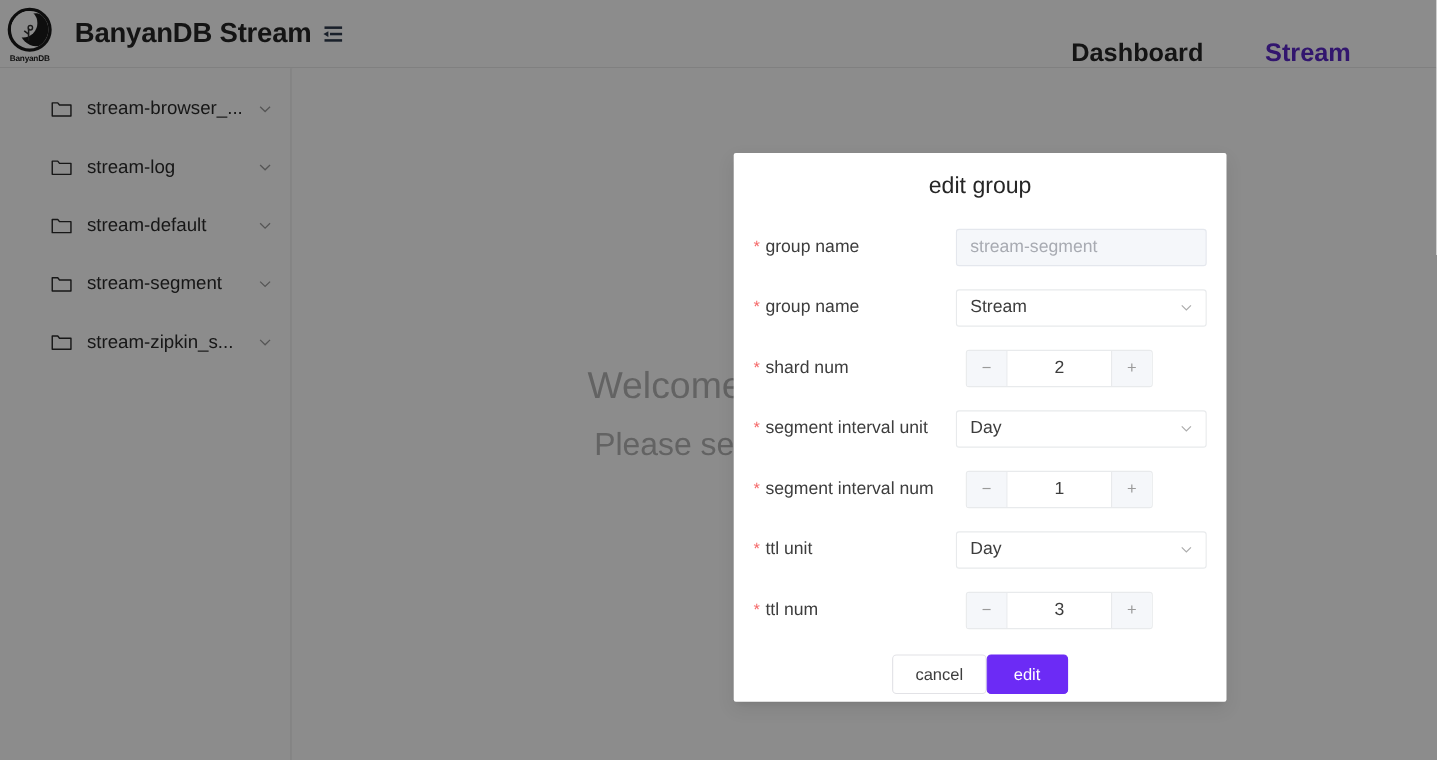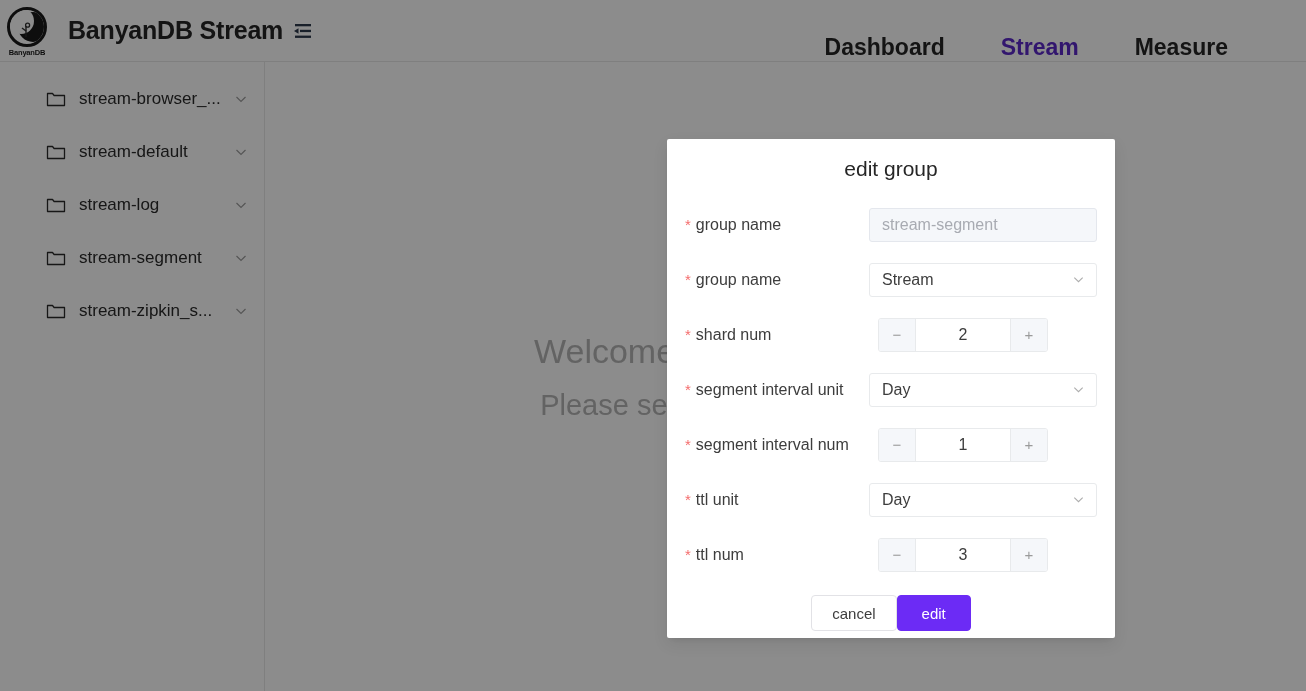--- a/index.html
+++ b/index.html
@@ -320,49 +320,48 @@
         <rect x="2" y="3" width="16" height="2.3" fill="#2f3b4e"></rect>
         <rect x="7" y="8.8" width="11" height="2.3" fill="#2f3b4e"></rect>
         <rect x="2" y="14.6" width="16" height="2.3" fill="#2f3b4e"></rect>
         <path d="M1 10 L5.5 7.3 L5.5 12.7 Z" fill="#2f3b4e"></path>
       </svg>
     </span>
 
     <div class="nav">
       <div class="nav-item">Dashboard</div>
       <div class="nav-item active">Stream</div>
-      <div class="nav-item">Measure</div>
       <div class="nav-spacer"></div>
     </div>
   </div>
 
   <div class="sidebar">
     <div class="side-item">
       <svg class="folder-icon" viewBox="0 0 20 20">
         <path d="M1.5 4.5 h5 l1.6 2 h10.4 v10 h-17 z" fill="none" stroke="#2b2b2b" stroke-width="1.3" stroke-linejoin="round"></path>
       </svg>
       <span class="side-label">stream-browser_...</span>
       <svg class="chev" viewBox="0 0 14 14">
         <path d="M2.5 5 L7 9.4 L11.5 5" fill="none" stroke="#4a4a4a" stroke-width="1.2"></path>
       </svg>
     </div>
     <div class="side-item">
       <svg class="folder-icon" viewBox="0 0 20 20">
         <path d="M1.5 4.5 h5 l1.6 2 h10.4 v10 h-17 z" fill="none" stroke="#2b2b2b" stroke-width="1.3" stroke-linejoin="round"></path>
       </svg>
-      <span class="side-label">stream-default</span>
+      <span class="side-label">stream-log</span>
       <svg class="chev" viewBox="0 0 14 14">
         <path d="M2.5 5 L7 9.4 L11.5 5" fill="none" stroke="#4a4a4a" stroke-width="1.2"></path>
       </svg>
     </div>
     <div class="side-item">
       <svg class="folder-icon" viewBox="0 0 20 20">
         <path d="M1.5 4.5 h5 l1.6 2 h10.4 v10 h-17 z" fill="none" stroke="#2b2b2b" stroke-width="1.3" stroke-linejoin="round"></path>
       </svg>
-      <span class="side-label">stream-log</span>
+      <span class="side-label">stream-default</span>
       <svg class="chev" viewBox="0 0 14 14">
         <path d="M2.5 5 L7 9.4 L11.5 5" fill="none" stroke="#4a4a4a" stroke-width="1.2"></path>
       </svg>
     </div>
     <div class="side-item">
       <svg class="folder-icon" viewBox="0 0 20 20">
         <path d="M1.5 4.5 h5 l1.6 2 h10.4 v10 h-17 z" fill="none" stroke="#2b2b2b" stroke-width="1.3" stroke-linejoin="round"></path>
       </svg>
       <span class="side-label">stream-segment</span>
       <svg class="chev" viewBox="0 0 14 14">

